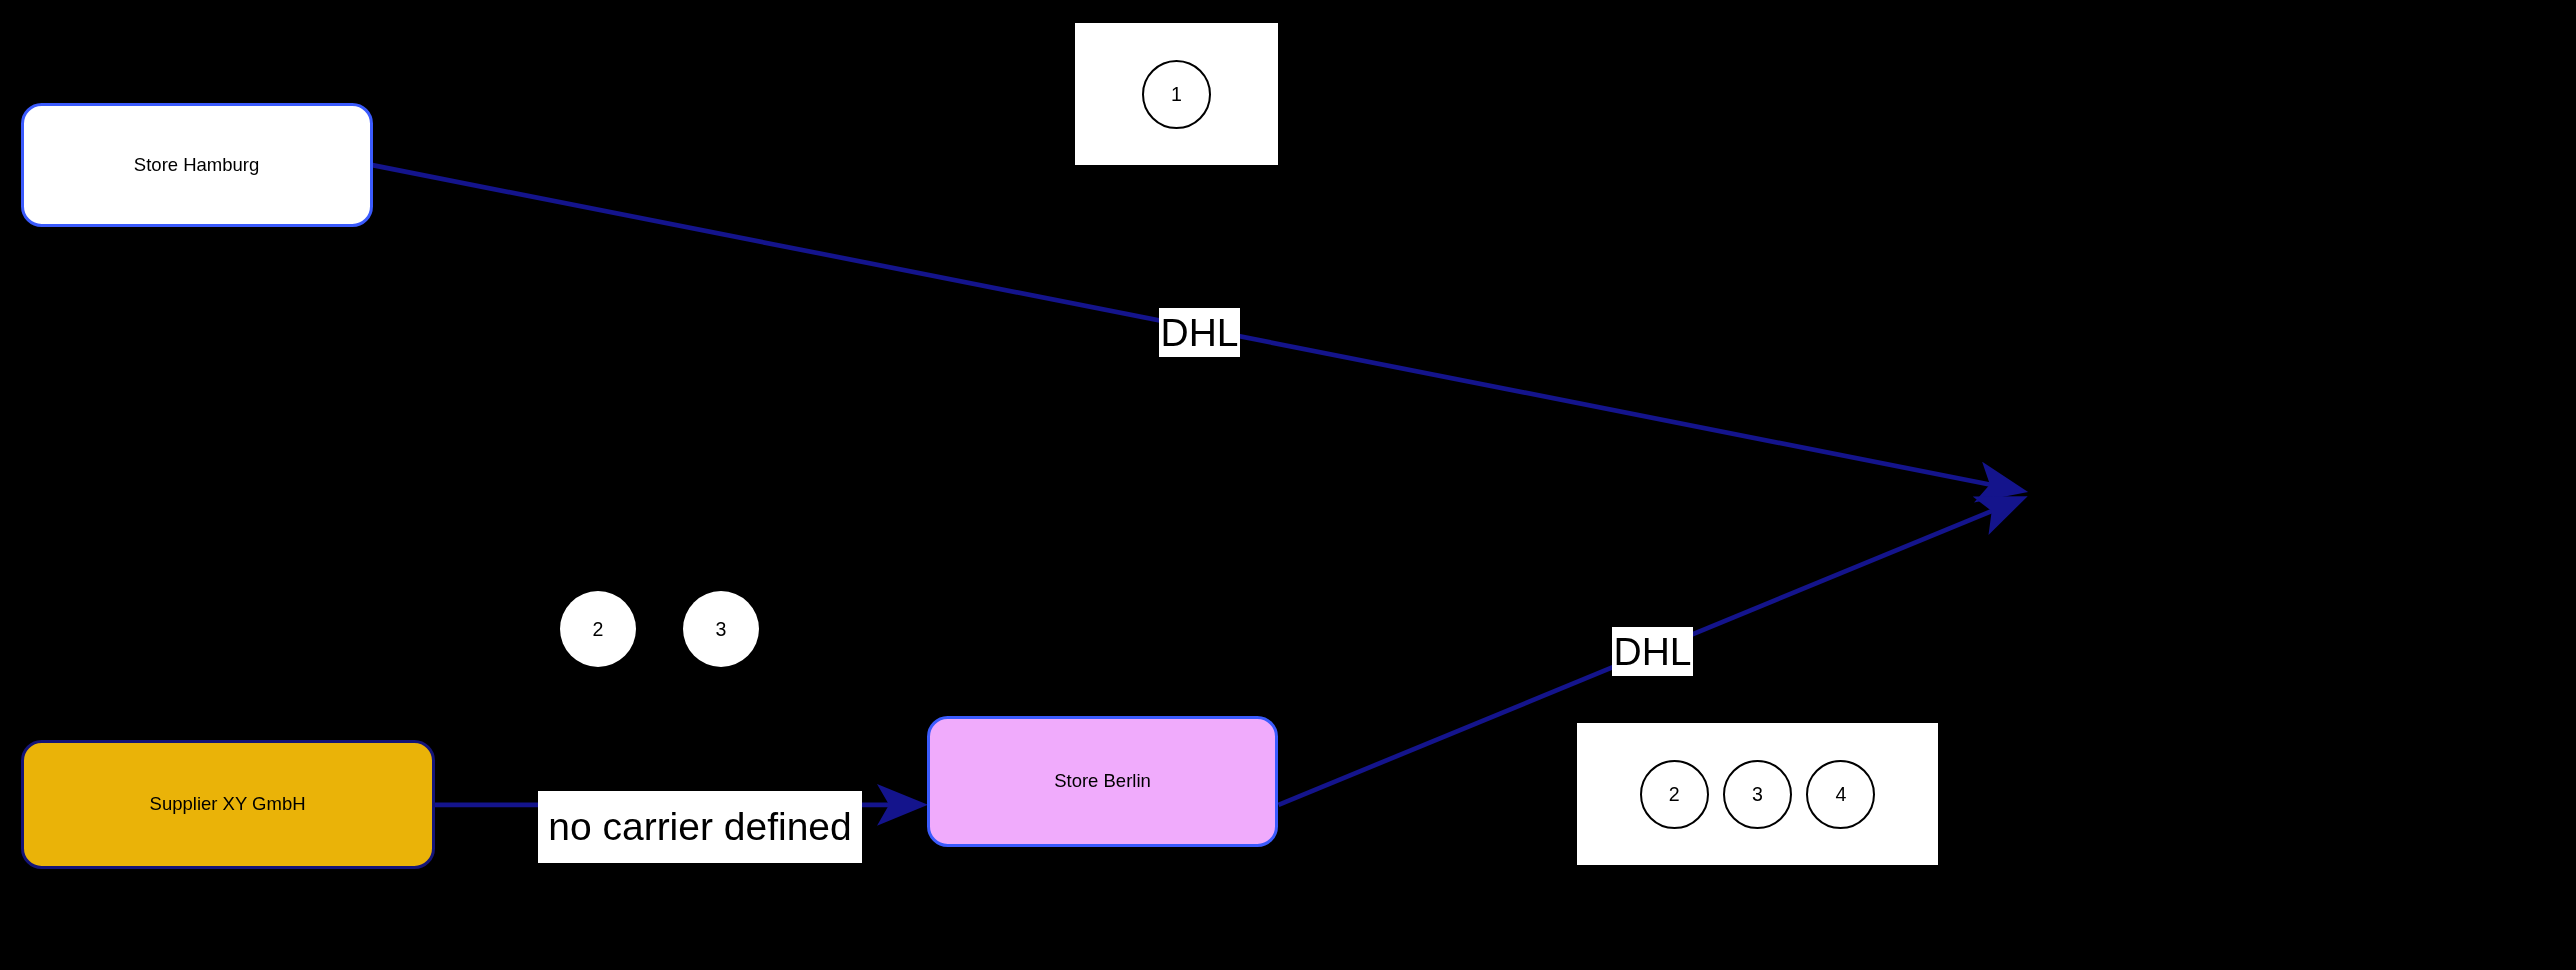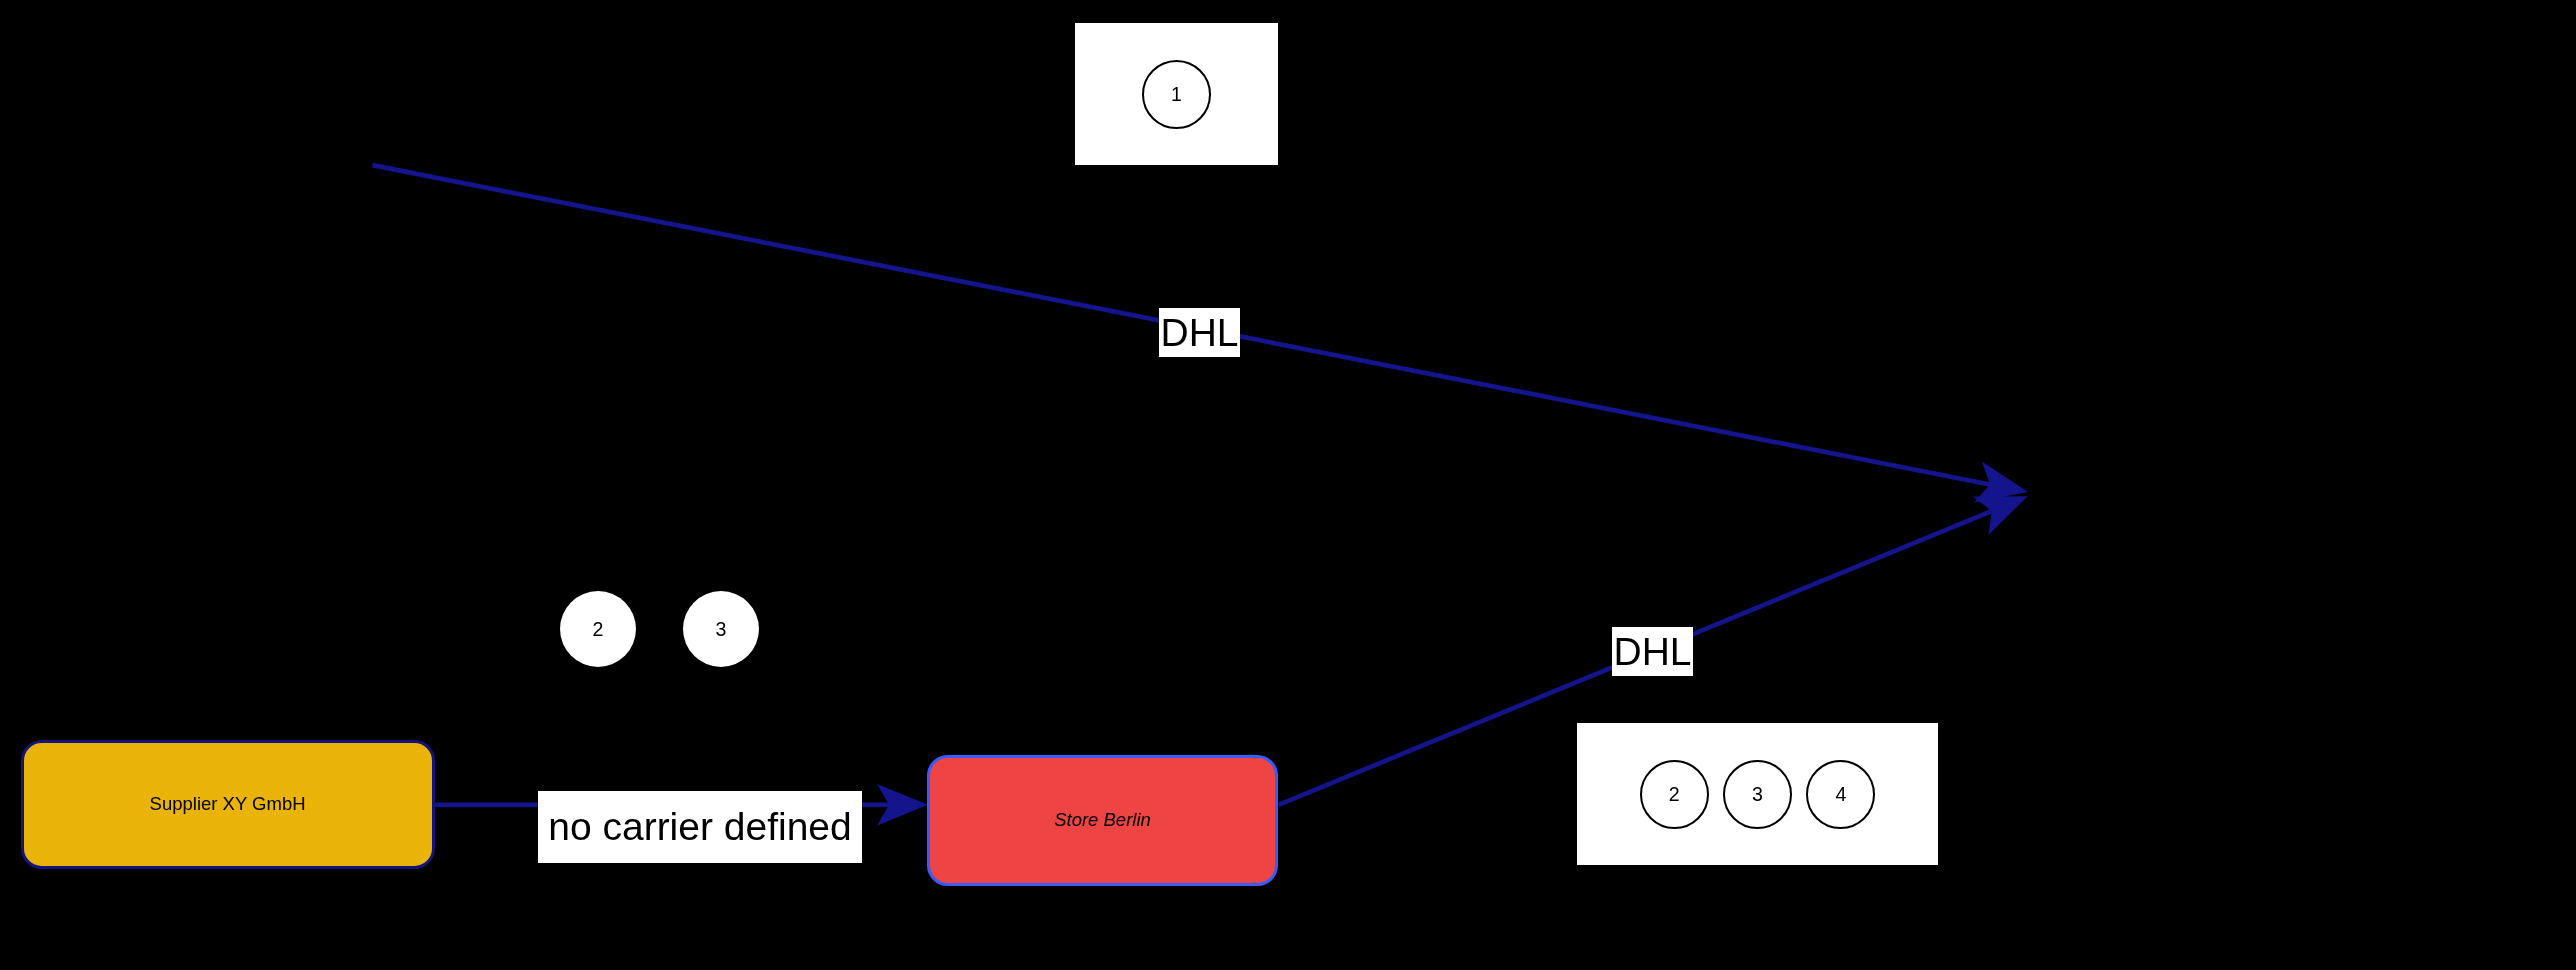--- a/index.html
+++ b/index.html
@@ -107,27 +107,30 @@
       </marker>
     </defs>
 
     <line x1="723" y1="320" x2="3924" y2="952" stroke="#14148C" stroke-width="9" marker-end="url(#arrow-navy)"></line>
 
     <line x1="720" y1="1562" x2="1788" y2="1562" stroke="#14148C" stroke-width="9" marker-end="url(#arrow-navy)"></line>
 
     <line x1="2482" y1="1562" x2="3924" y2="968" stroke="#14148C" stroke-width="9" marker-end="url(#arrow-navy)"></line>
   </svg>
 
+  <div class="node node-rounded" style="left:20.6px; top:103px; width:352px; height:124px; background:#FFFFFF; border:3.1px solid #3B5BFD;">
+    <span class="node-label">Store Hamburg</span>
+  </div>
 
 
   <div class="node node-rounded" style="left:20.6px; top:740px; width:414px; height:129px; background:#eab308; border:3.1px solid #141478;">
     <span class="node-label">Supplier XY GmbH</span>
   </div>
 
-  <div class="node node-rounded" style="left:927px; top:755px; width:351px; height:131px; background:#ef4444; border:3.1px solid #3B5BFD;font-style:italic;">
+  <div class="node node-rounded" style="left:927px; top:716px; width:351px; height:131px; background:#f0abfc; border:3.1px solid #3B5BFD;">
     <span class="node-label">Store Berlin</span>
   </div>
 
   <div class="edge-label edge-label-dhl" style="left:1159px; top:308px; width:81px; height:49px;">
     <span>DHL</span>
   </div>
 
   <div class="edge-label edge-label-carrier" style="left:491px; top:791px; width:324px; height:72px;">
     <span>no carrier defined</span>
   </div>

